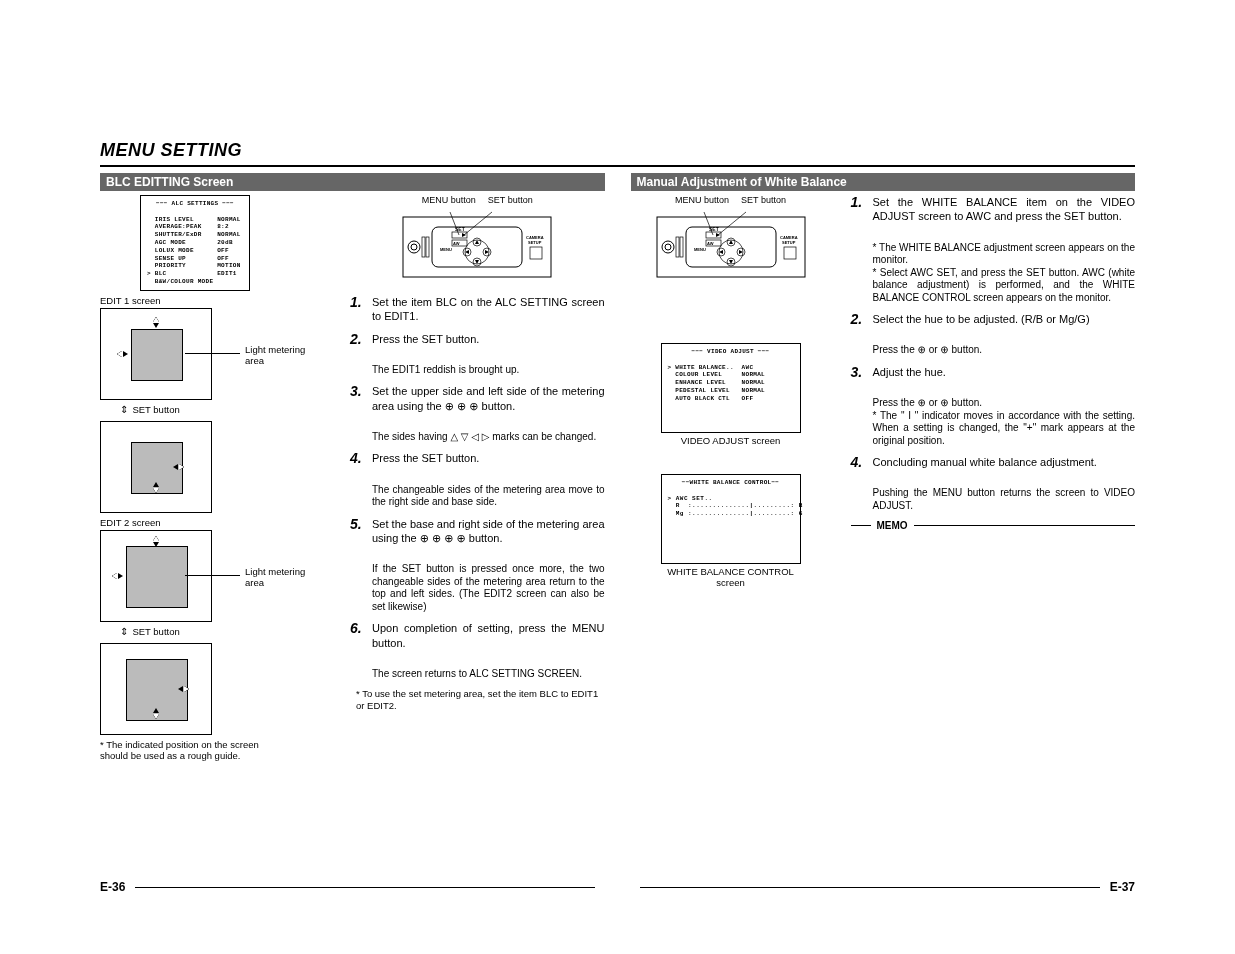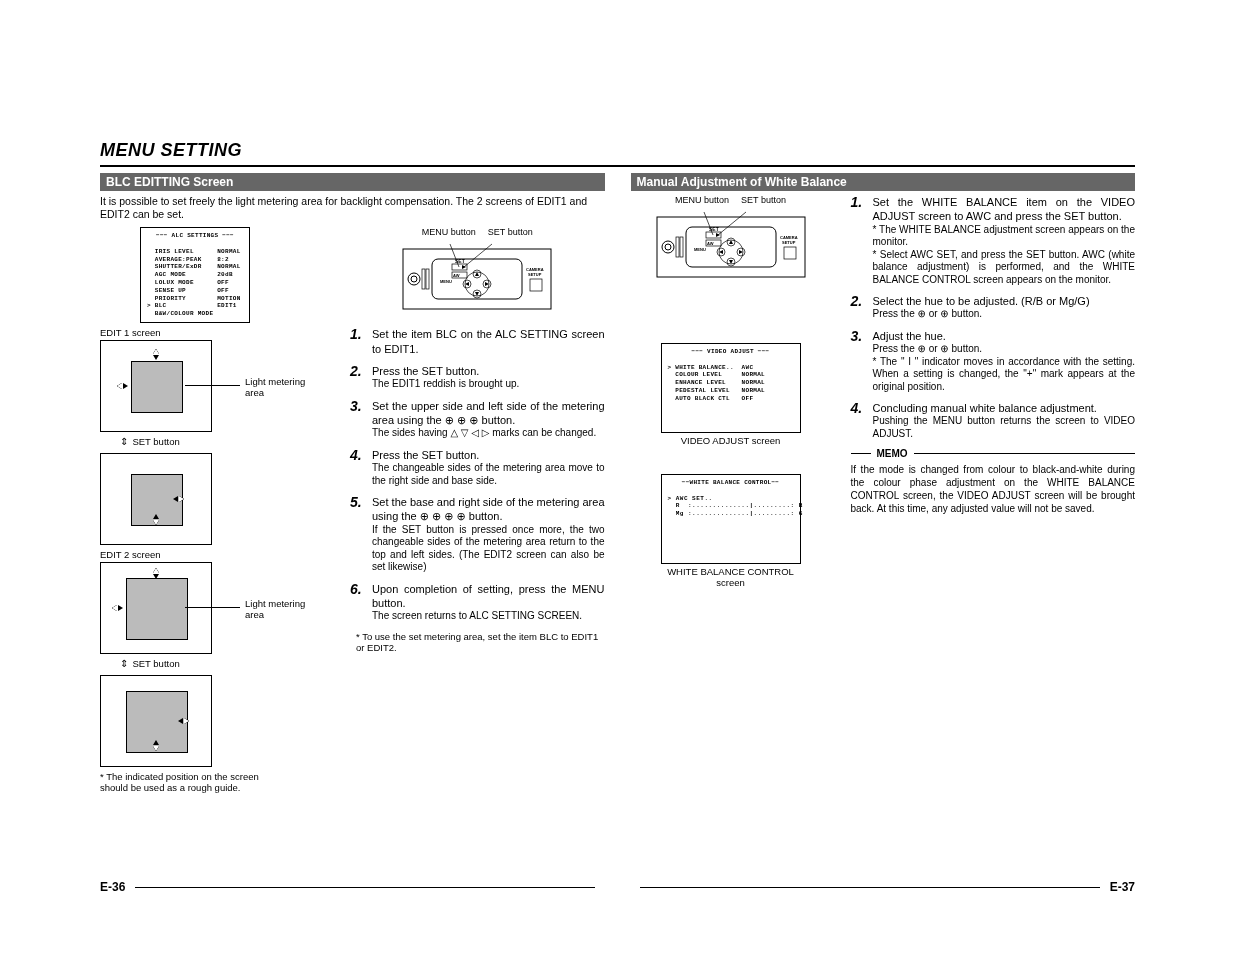--- a/index.html
+++ b/index.html
@@ -118,21 +118,21 @@
     position: absolute;
     left: 0;
     top: -2px;
     font-size: 14px;
     font-weight: bold;
     font-style: italic;
   }
   ol.steps .sub {
     display: block;
     font-size: 10px;
-    margin-top: 0;
+    margin-top: 18px;
     line-height: 1.25;
   }
   .footnote {
     font-size: 9.5px;
     margin-top: 4px;
     line-height:1.2;
   }
   .page-footer {
     position: absolute;
     bottom: 60px;
@@ -170,21 +170,20 @@
 
 <div class="page">
 
   <h1>MENU SETTING</h1>
   <hr class="hr-thick">
 
   <div class="columns">
 
     <div class="col">
       <div class="section-bar">BLC EDITTING Screen</div>
-      <div class="intro">It is possible to set freely the light metering area for backlight compensation. The 2 screens of EDIT1 and EDIT2 can be set.</div>
 
       <div class="left-side">
         <div class="left-figs">
 
           <div style="margin-left:40px; width:110px;">
             <div class="mini-screen" id="alc-screen"><span class="title">−−− ALC SETTINGS −−−</span><span class="row">&nbsp;</span><span class="row">  IRIS LEVEL      NORMAL</span><span class="row">  AVERAGE:PEAK    8:2</span><span class="row">  SHUTTER/ExDR    NORMAL</span><span class="row">  AGC MODE        20dB</span><span class="row">  LOLUX MODE      OFF</span><span class="row">  SENSE UP        OFF</span><span class="row">  PRIORITY        MOTION</span><span class="row">&gt; BLC             EDIT1</span><span class="row">  B&amp;W/COLOUR MODE </span></div>
           </div>
 
           <div class="edit-label">EDIT 1 screen</div>
 
@@ -360,21 +359,20 @@
               <li>Select the hue to be adjusted. (R/B or Mg/G)<span class="sub">Press the ⊕ or ⊕ button.</span></li>
               <li>Adjust the hue.<span class="sub">Press the ⊕ or ⊕ button.<br>* The " I " indicator moves in accordance with the setting. When a setting is changed, the "+" mark appears at the original position.</span></li>
               <li>Concluding manual white balance adjustment.<span class="sub">Pushing the MENU button returns the screen to VIDEO ADJUST.</span></li>
             </ol>
 
           <div class="memo-head">
             <span class="ln"></span>
             <span>MEMO</span>
             <span class="ln long"></span>
           </div>
-          <div class="memo-body">If the mode is changed from colour to black-and-white during the colour phase adjustment on the WHITE BALANCE CONTROL screen, the VIDEO ADJUST screen will be brought back. At this time, any adjusted value will not be saved.</div>
         </div>
       </div>
     </div>
 
   </div>
 
   <div class="page-footer left">E-36</div>
   <div class="footer-line" style="left:135px; width:460px;"></div>
   <div class="page-footer right">E-37</div>
   <div class="footer-line" style="right:135px; width:460px;"></div>

